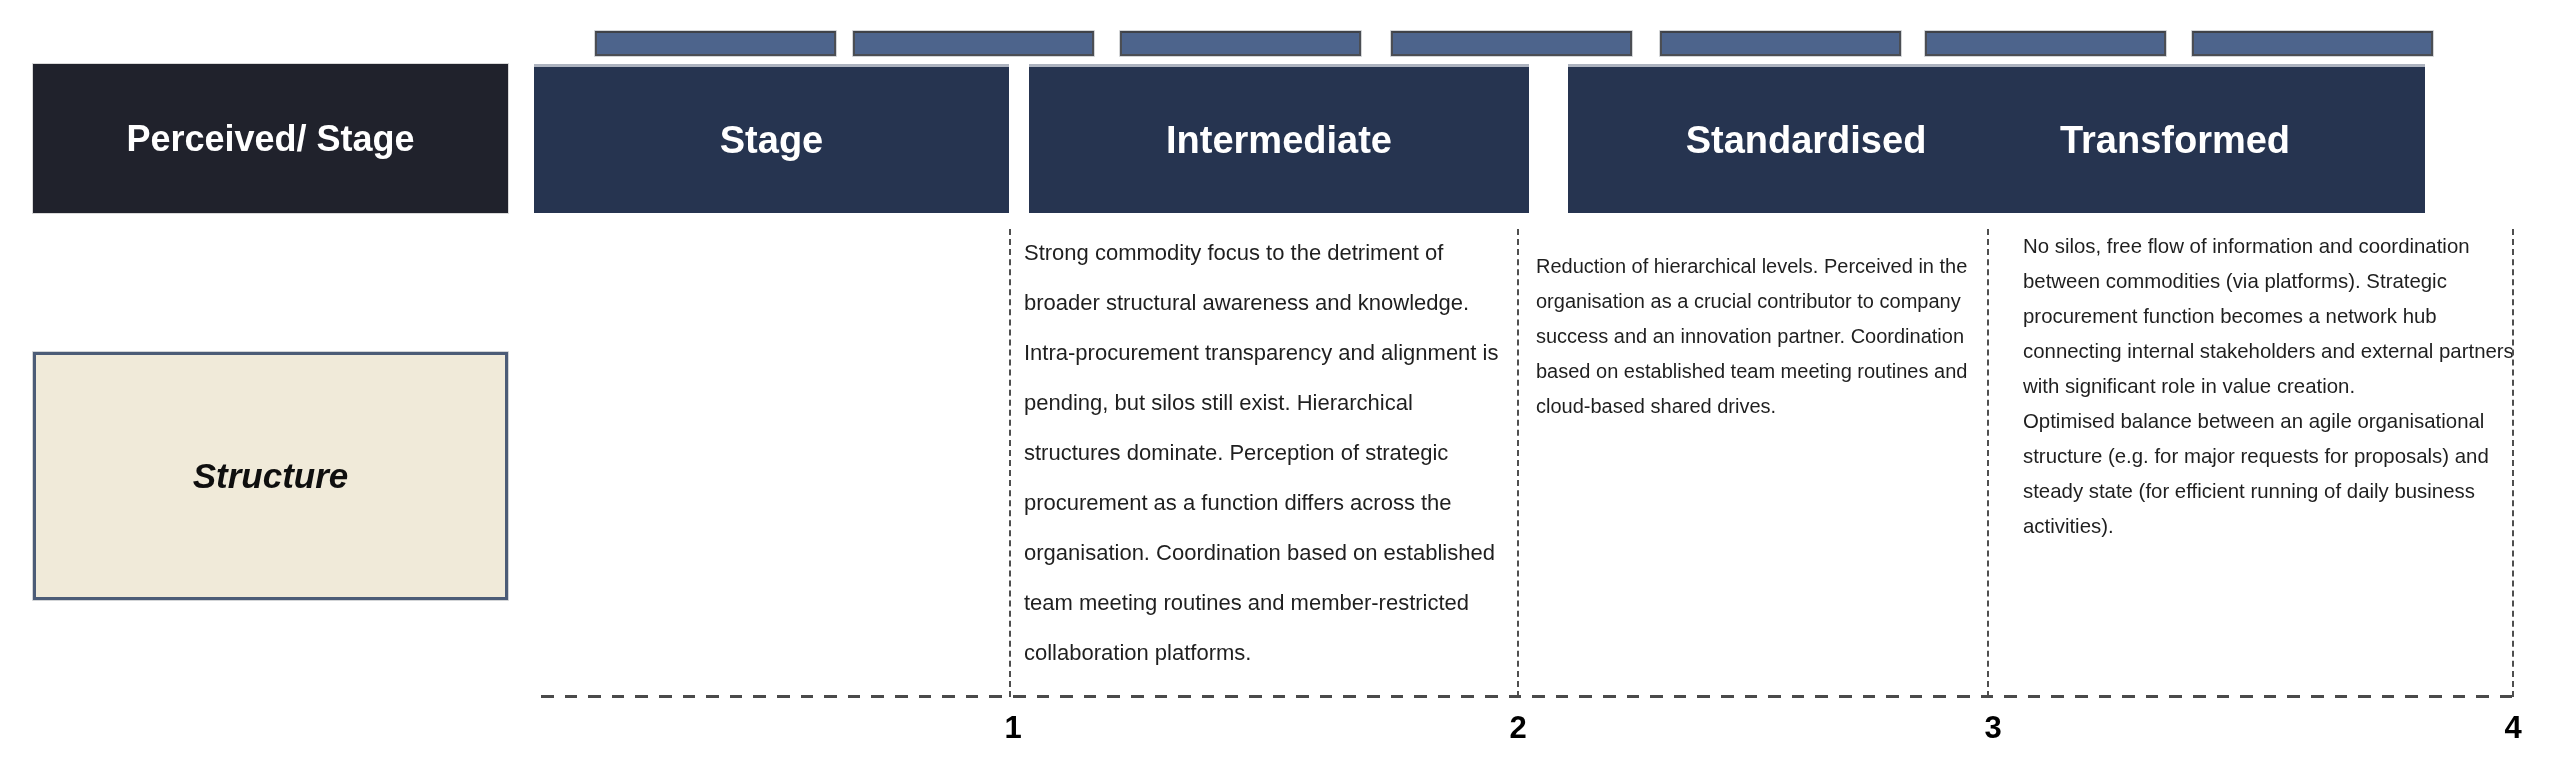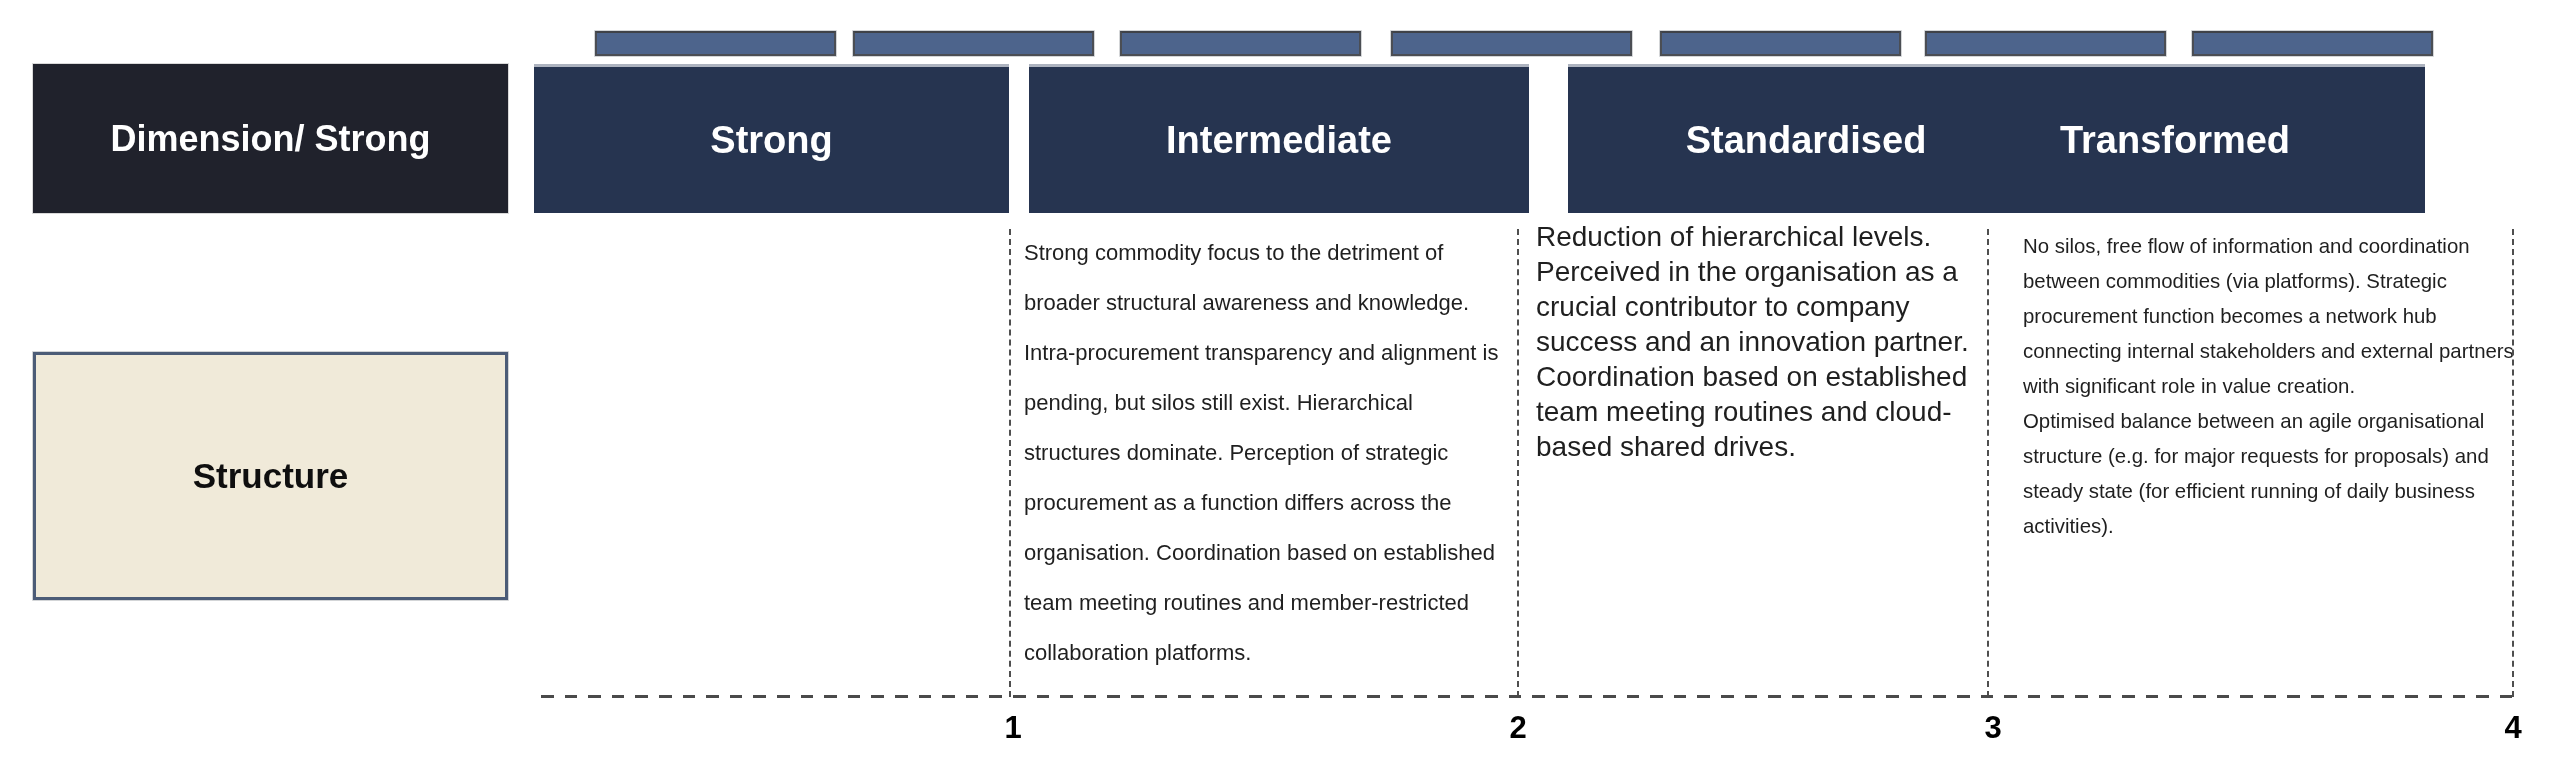--- a/index.html
+++ b/index.html
@@ -56,32 +56,33 @@
   
   .row-label{
     position:absolute;
     left:33px;top:352px;width:475px;height:248px;
     background:#f0ead9;
     border:3.1px solid #4c5c77;
     box-sizing:border-box;
     display:flex;align-items:center;justify-content:center;
     font-size:35px;font-weight:bold;color:#0f0f0f;
     box-shadow:0 0 0 0.8px #c9cbce;
+    font-style:italic;
   }
 
   
   .col-text{
     position:absolute;
     color:#1f1f1f;
     white-space:pre-line;
     font-weight:500;
   }
   .c0{left:544px;top:238px;width:454px;font-size:23.6px;line-height:41px;}
   .c1{left:1024px;top:228px;width:476px;font-size:22px;line-height:50px;}
-  .c2{left:1536px;top:219px;width:445px;font-size:28px;line-height:35px;}
+  .c2{left:1536px;top:249px;width:445px;font-size:20px;line-height:35px;}
   .c3{left:1998px;top:229px;width:505px;font-size:20.4px;line-height:35px;margin-left:25px;}
 
   
   .vline{
     position:absolute;
     top:229px;height:468px;width:0;
     border-left:2.4px dashed #4f4f4f;
   }
   .v0{left:1009px}.v1{left:1517px}.v2{left:1987px}.v3{left:2512px}
 
@@ -110,24 +111,24 @@
 
   <div class="step-bar sb1"></div>
   <div class="step-bar sb2"></div>
   <div class="step-bar sb3"></div>
   <div class="step-bar sb4"></div>
   <div class="step-bar sb5"></div>
   <div class="step-bar sb6"></div>
   <div class="step-bar sb7"></div>
 
   <div class="hdr corner">
-    <span>Dimension/ Strong</span>
+    <span>Perceived/ Stage</span>
   </div>
   <div class="hdr stage st0">
-    <span>Strong</span>
+    <span>Stage</span>
   </div>
   <div class="hdr stage st1">
     <span>Intermediate</span>
   </div>
   <div class="hdr stage st2">
     <span>Standardised</span>
   </div>
   <div class="hdr stage st3">
     <span>Transformed</span>
   </div>

